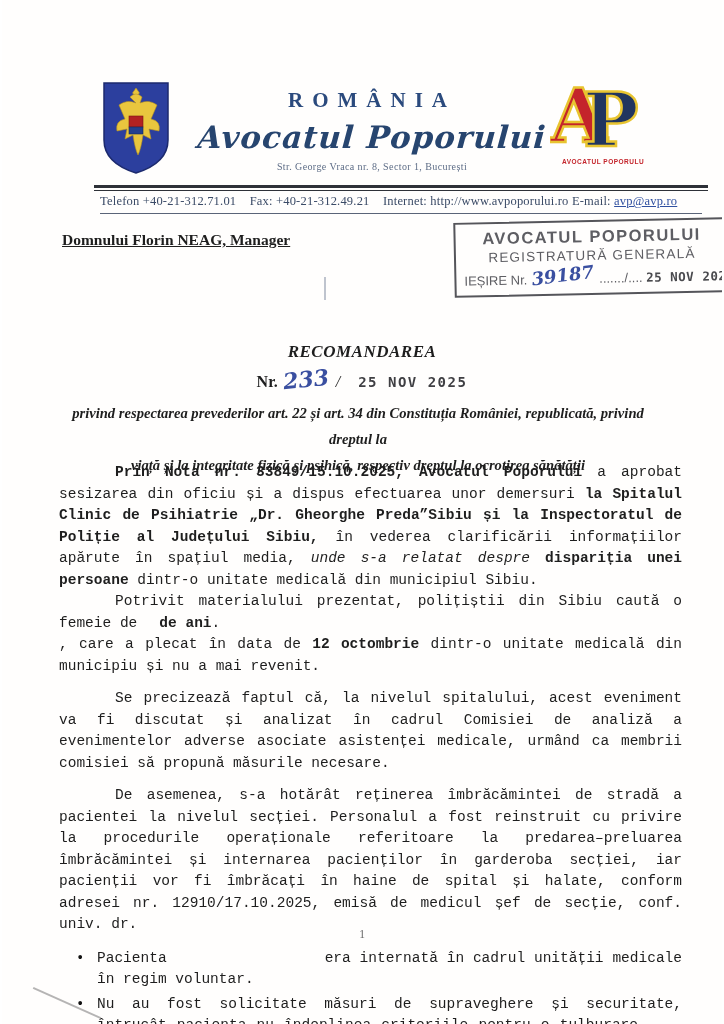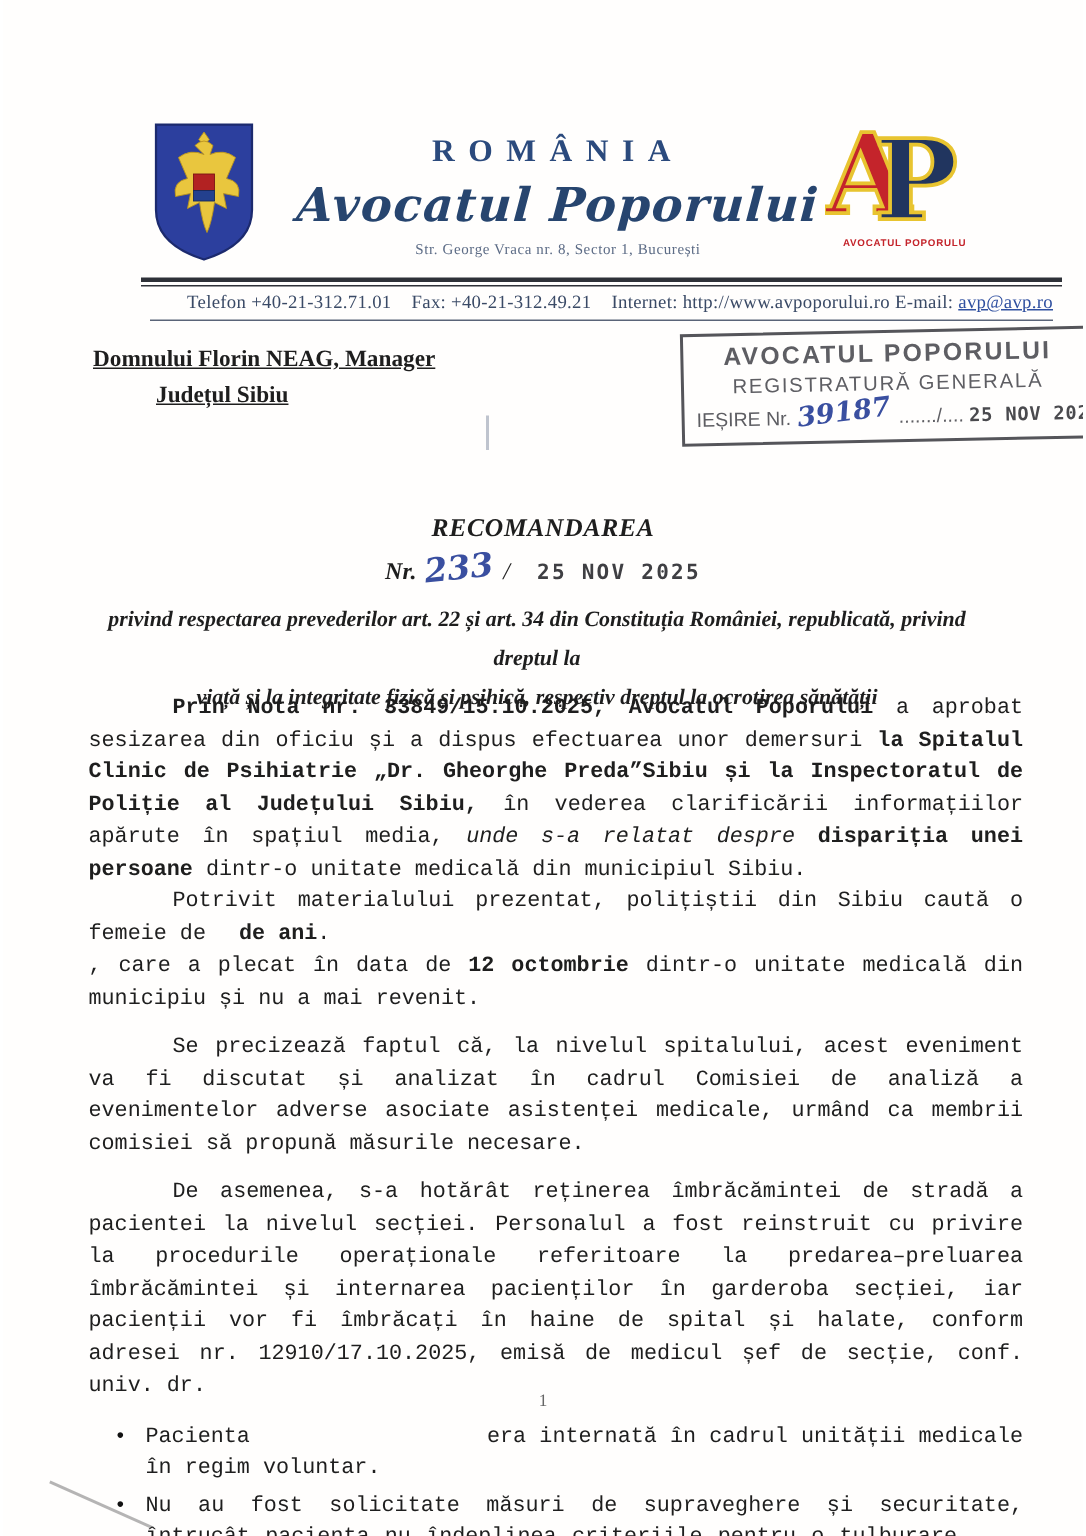--- a/index.html
+++ b/index.html
@@ -19,21 +19,21 @@
   .lh-script{
     margin-top:6px; font-family:"DejaVu Serif", serif; font-style:italic; font-weight:bold;
     font-size:31px; color:#27456f; letter-spacing:1px; transform:skewX(-4deg);
   }
   .lh-address{margin-top:6px; font-size:10px; color:#5d6c86; letter-spacing:.4px;}
   .rule-top{position:absolute; left:92px; right:14px; top:185px;
     border-top:3.5px solid #2e3138; border-bottom:1px solid #2e3138; height:2px;}
   .contact-row{
     position:absolute; left:98px; right:20px; top:194px; font-size:12.5px;
     color:#3a4a66; letter-spacing:.2px; white-space:nowrap;
-    border-bottom:1px solid #5a6478; padding-bottom:4px;text-align:right;
+    border-bottom:1px solid #5a6478; padding-bottom:4px;
   }
   .contact-row .sep{display:inline-block; width:10px;}
   .email{color:#3050a0; text-decoration:underline;}
   
   .recipient{position:absolute; left:60px; top:228px; font-weight:bold; font-size:15.5px; line-height:24px;text-decoration:underline;}
   .recipient .ind{padding-left:42px;}
   
   .stamp{
     position:absolute; left:452px; top:220px; width:256px; padding:5px 6px 6px 8px;
     border:2.5px solid #55555a; transform:rotate(-1.2deg);
@@ -49,21 +49,21 @@
     margin:0 1px; position:relative; top:-2px;
   }
   .datestamp{
     font-family:"DejaVu Sans Mono", monospace; font-weight:bold; font-size:12.5px;
     letter-spacing:.5px; color:#4a4a4e; display:inline-block;
   }
   
   .title-wrap{position:absolute; left:0; right:0; top:342px; text-align:center;}
   .doc-title{font-weight:bold; font-style:italic; font-size:17px; letter-spacing:.5px;}
   .nr-line{margin-top:4px; font-size:16px;}
-  .nr-label{font-weight:bold; font-style:italic;}
+  .nr-label{font-weight:bold; }
   .nr-ink{font-size:22px; top:0;}
   .nr-slash{font-style:italic; margin:0 14px 0 2px;}
   .nr-date{font-size:14px; letter-spacing:1.5px; color:#3f3f43;}
   .subject{
     position:absolute; left:48px; right:56px; top:400px; text-align:center;
     font-weight:bold; font-style:italic; font-size:14.6px; line-height:26px;
   }
   
   .doc-body{position:absolute; left:57px; right:40px; top:462px;
     font-size:14.5px; line-height:21.5px; text-align:justify;font-family:Liberation Mono, monospace;}
@@ -125,21 +125,20 @@
   <div class="contact-row">
     <span>Telefon +40-21-312.71.01</span><span class="sep"></span>
     <span>Fax: +40-21-312.49.21</span><span class="sep"></span>
     <span>Internet: http://www.avpoporului.ro</span>
     <span>E-mail:</span>
     <span class="email">avp@avp.ro</span>
   </div>
 
   <div class="recipient">
     <div>Domnului Florin NEAG, Manager</div>
-    <div class="ind">Județul Sibiu</div>
   </div>
 
   <div class="stamp">
     <div class="stamp-l1">AVOCATUL POPORULUI</div>
     <div class="stamp-l2">REGISTRATURĂ GENERALĂ</div>
     <div class="stamp-l3">
       <span>IEȘIRE Nr.</span>
       <span class="ink">39187</span>
       <span>......./....</span>
       <span class="datestamp">25 NOV 2025</span>

